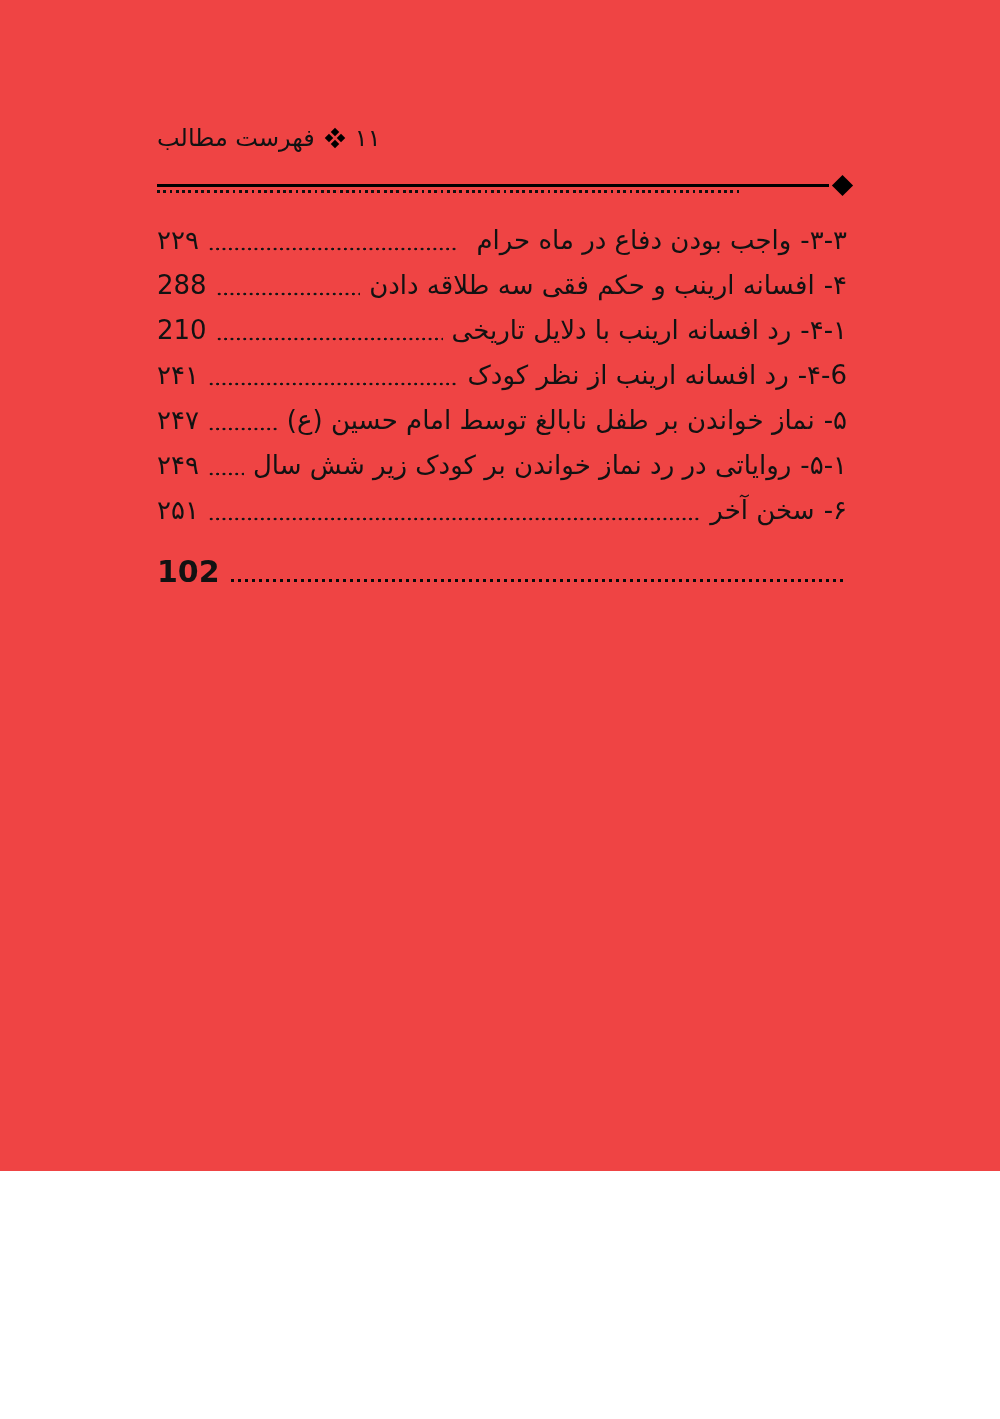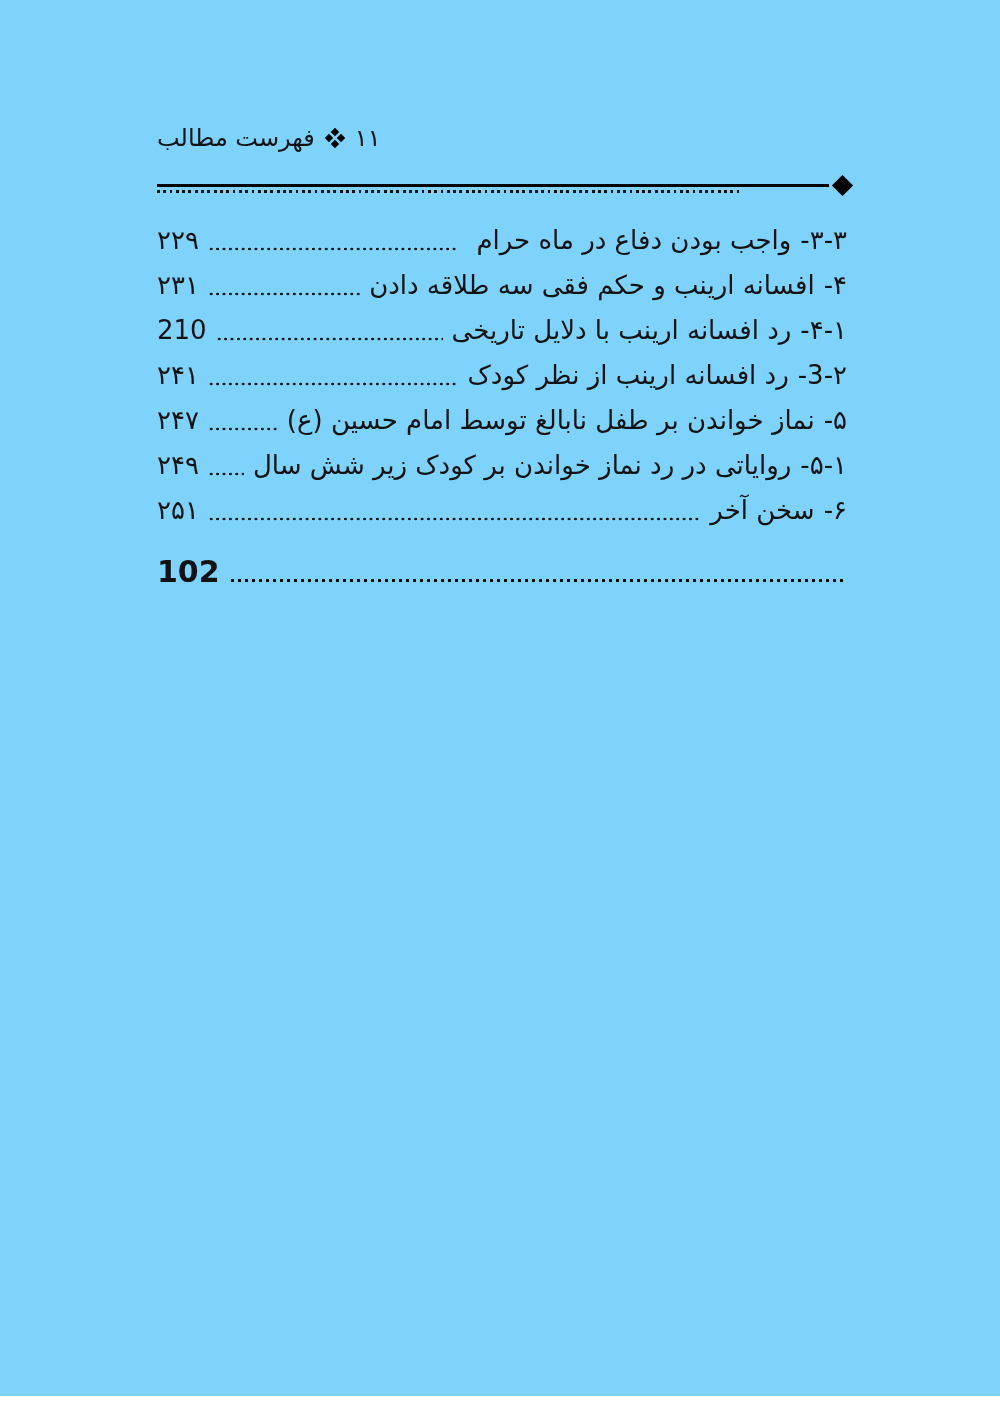--- a/index.html
+++ b/index.html
@@ -11,22 +11,22 @@
     width: 1000px;
     height: 1419px;
     font-family: "DejaVu Sans", sans-serif;
     color: #121212;
     position: relative;
     overflow: hidden;
   }
   .page {
     position: relative;
     width: 1000px;
-    height: 1396px;
-    background: #7dd3fc;
+    height: 1171px;
+    background: #ef4444;
   }
 
   
   .running-header {
     position: absolute;
     left: 157px;
     top: 124px;
     display: flex;
     align-items: center;
     gap: 11px;
@@ -154,32 +154,32 @@
       <span class="num">۳-۳-</span>
       <span class="title entry1-gap">واجب بودن دفاع در ماه حرام</span>
       <span class="leader"></span>
       <span class="pagenum">۲۲۹</span>
     </div>
 
     <div class="toc-row">
       <span class="num">۴-</span>
       <span class="title">افسانه ارینب و حکم فقی سه طلاقه دادن</span>
       <span class="leader"></span>
-      <span class="pagenum">۲۳۱</span>
+      <span class="pagenum">288</span>
     </div>
 
     <div class="toc-row">
       <span class="num">۴-۱-</span>
       <span class="title">رد افسانه ارینب با دلایل تاریخی</span>
       <span class="leader"></span>
       <span class="pagenum">210</span>
     </div>
 
     <div class="toc-row">
-      <span class="num">3-۲-</span>
+      <span class="num">۴-6-</span>
       <span class="title">رد افسانه ارینب از نظر کودک</span>
       <span class="leader"></span>
       <span class="pagenum">۲۴۱</span>
     </div>
 
     <div class="toc-row">
       <span class="num">۵-</span>
       <span class="title">نماز خواندن بر طفل نابالغ توسط امام حسین (ع)</span>
       <span class="leader"></span>
       <span class="pagenum">۲۴۷</span>

